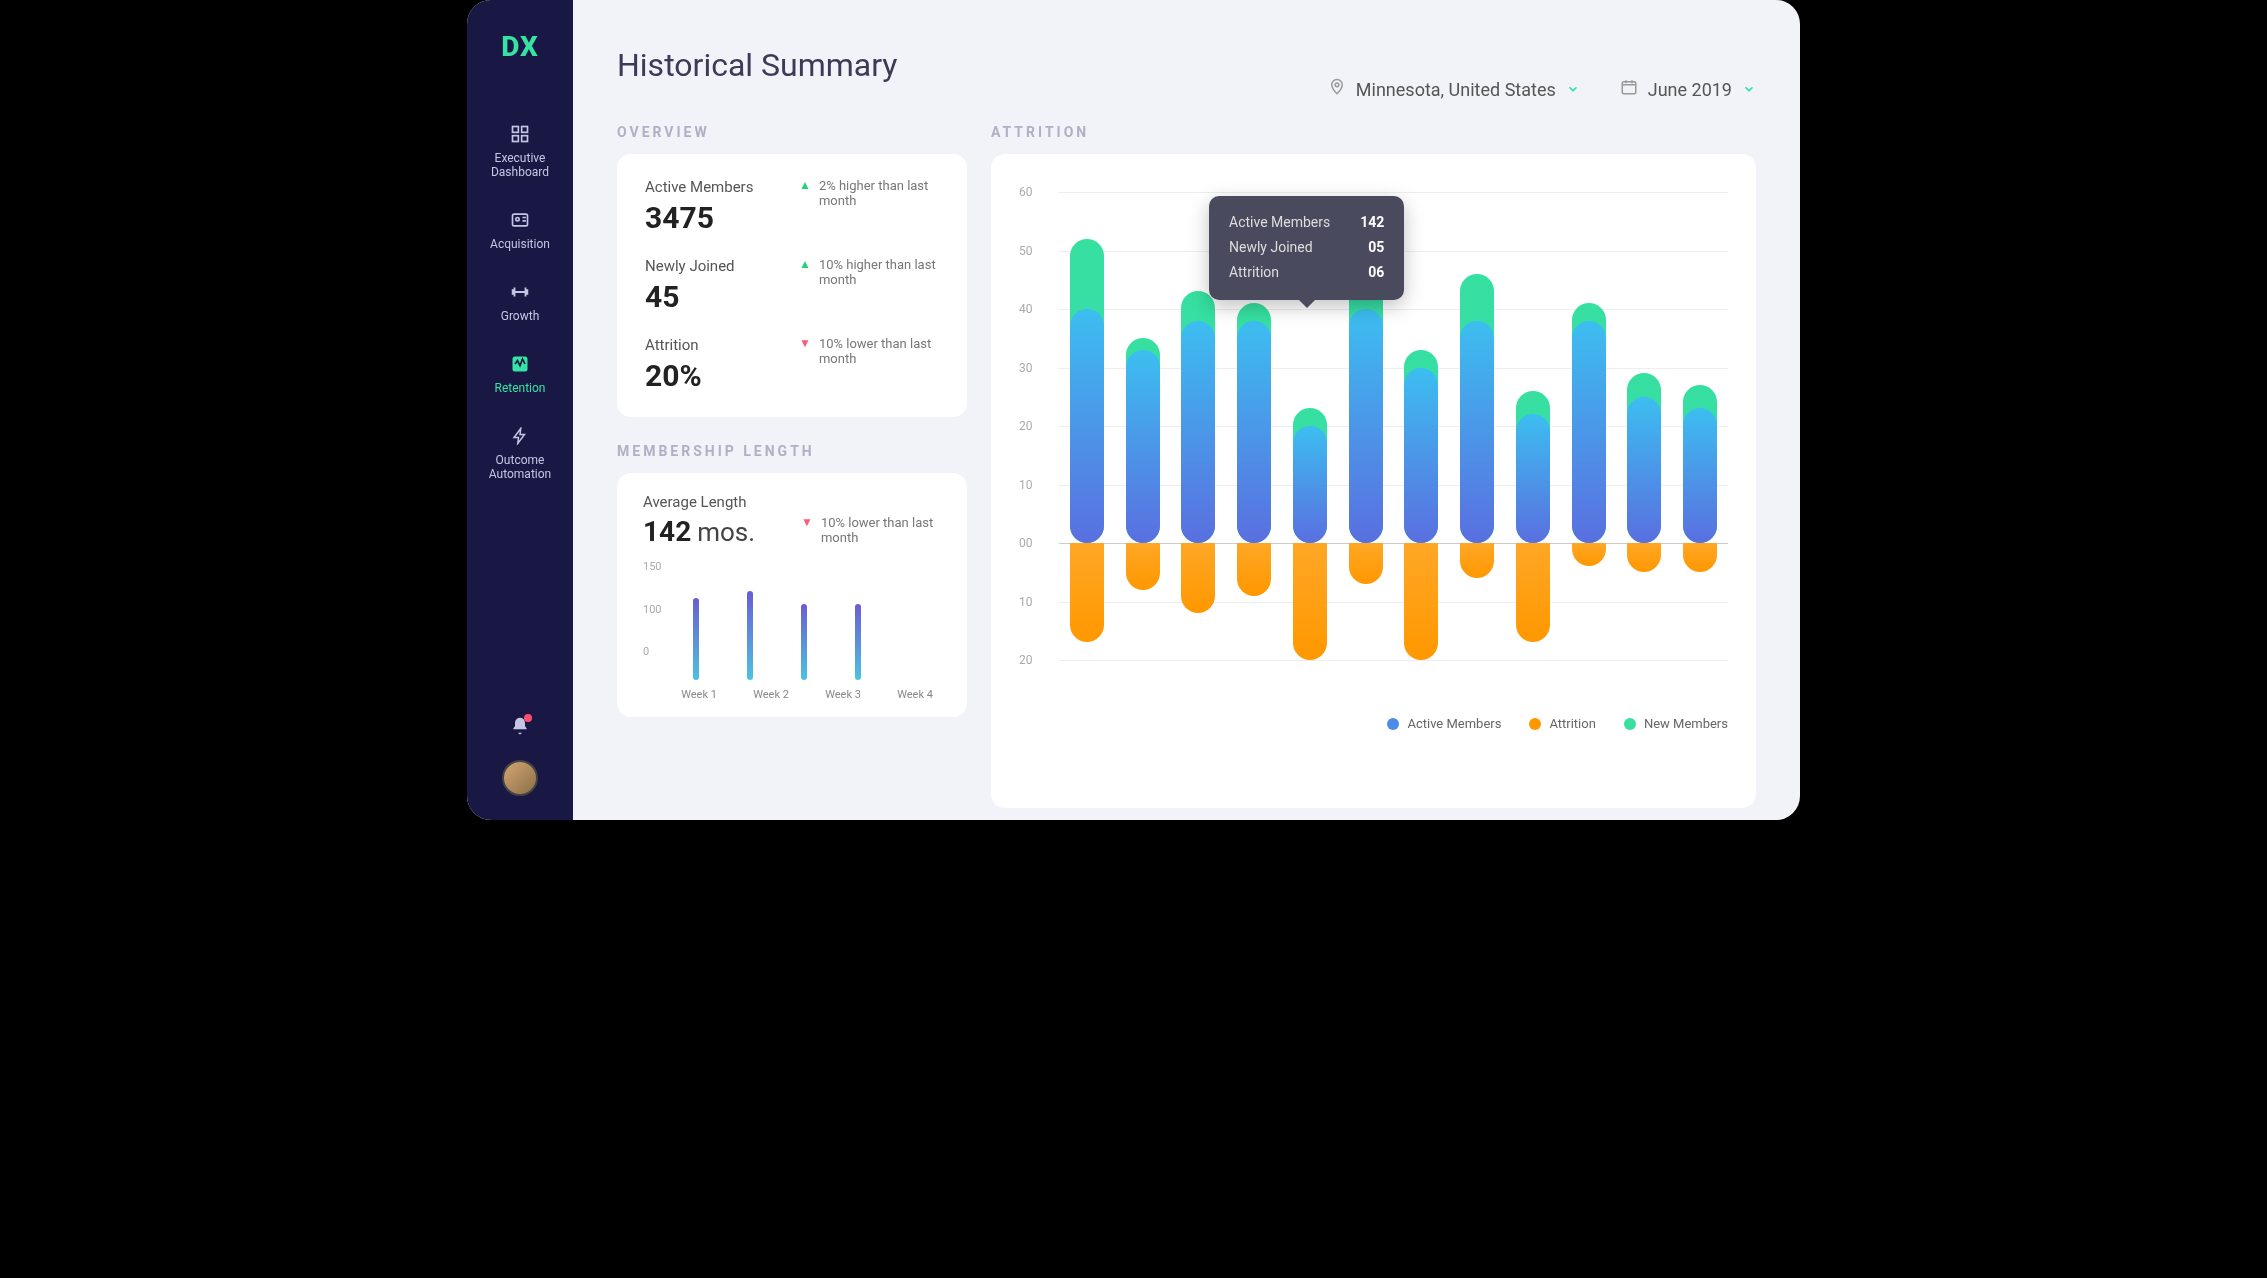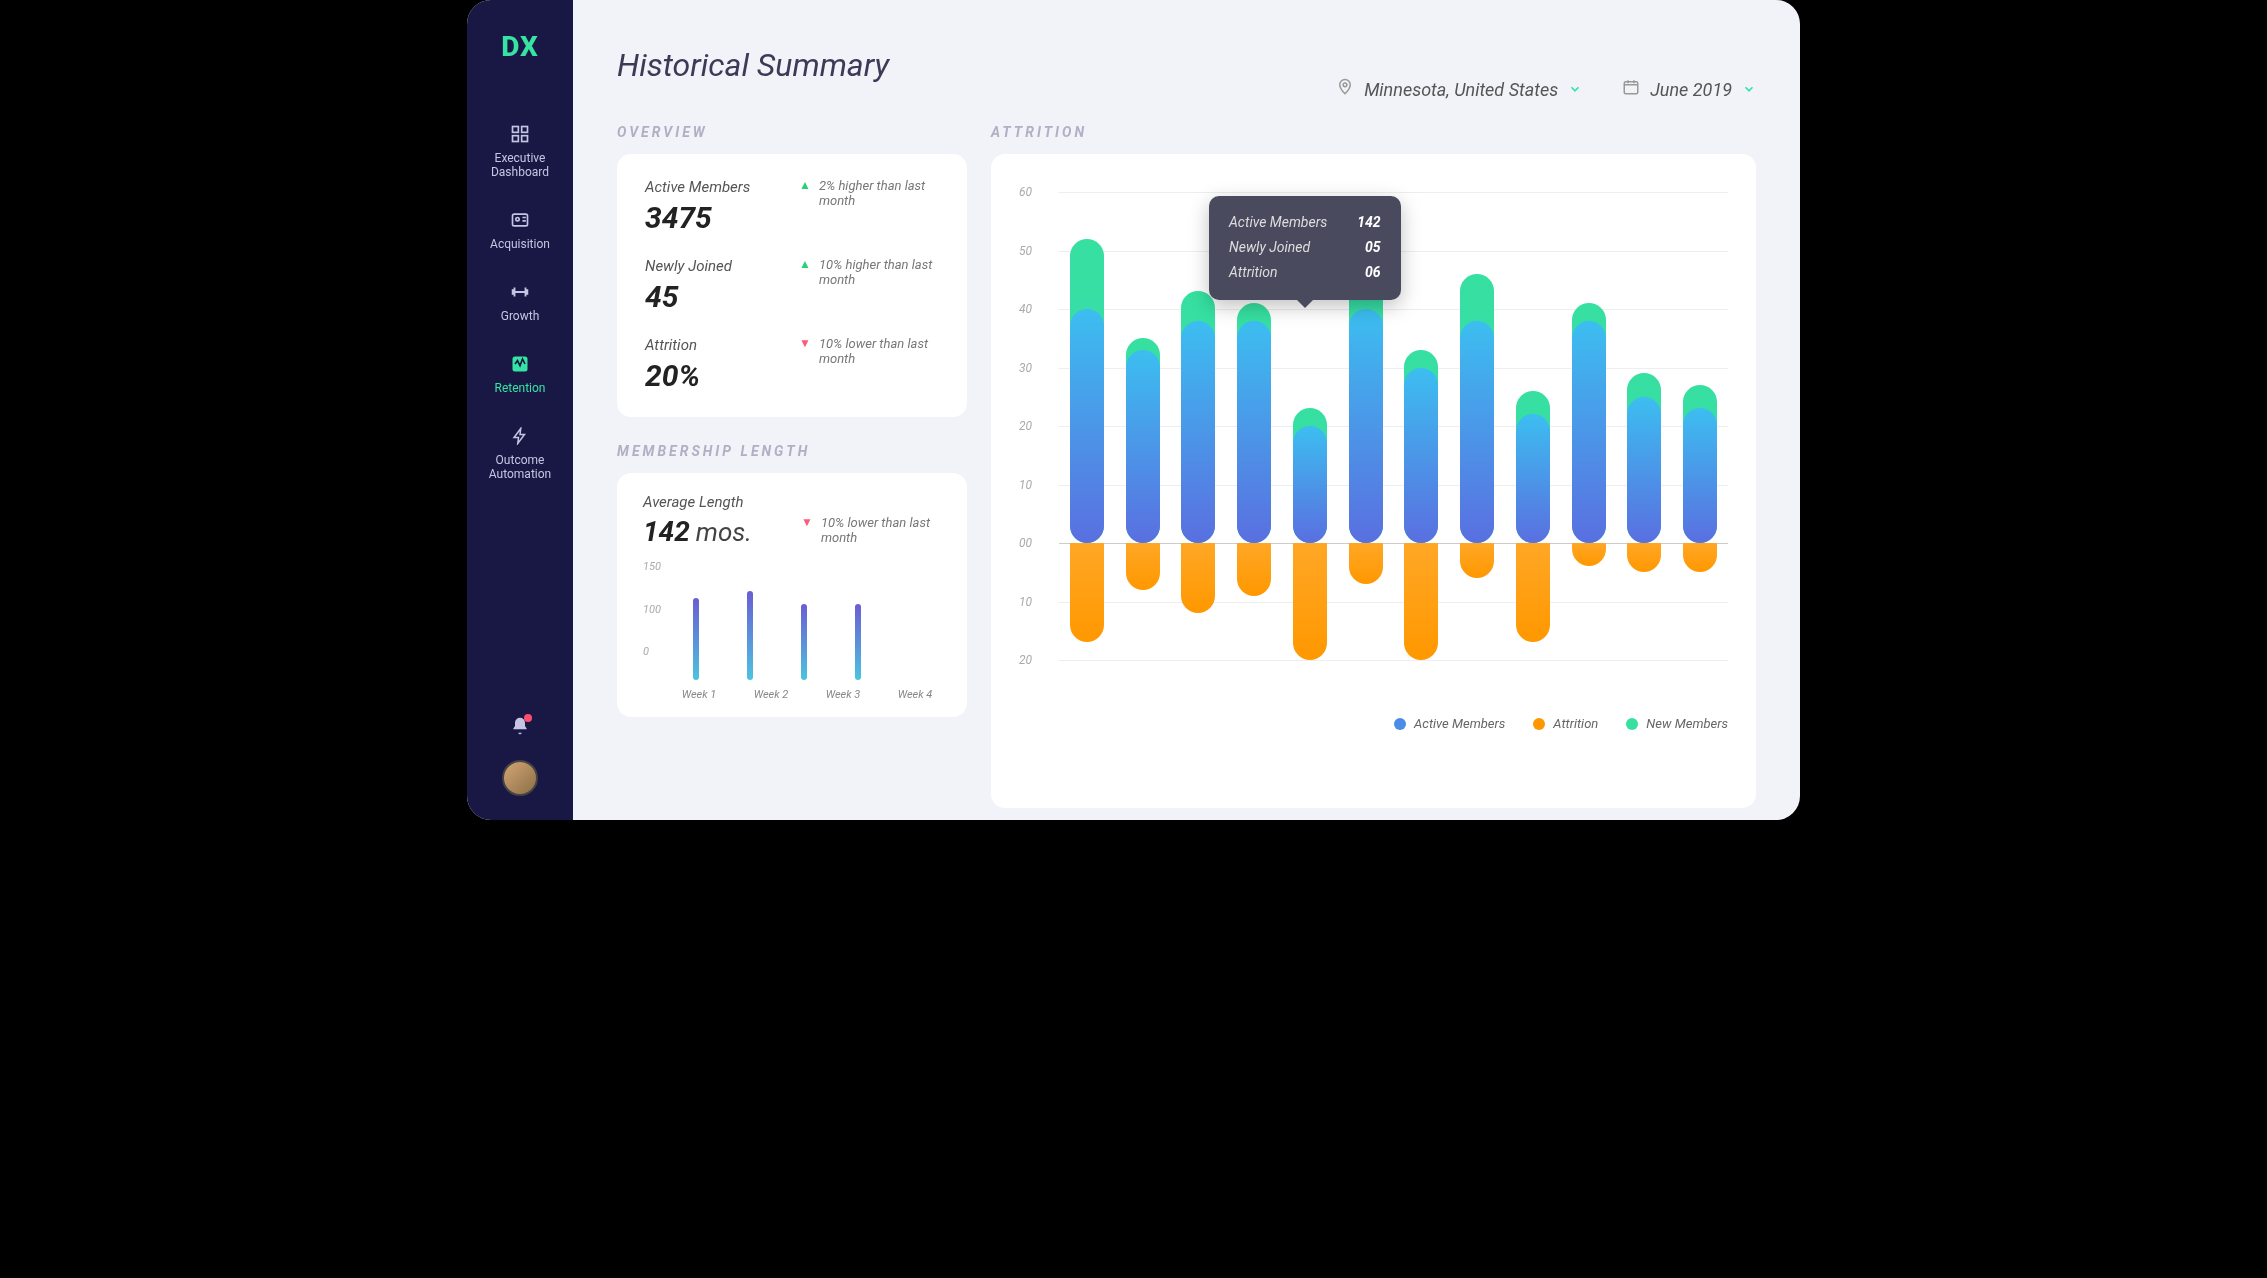--- a/index.html
+++ b/index.html
@@ -46,21 +46,21 @@
     padding: 0 4px;
   }
   .nav-item.active { color:#37e3a3; }
   .nav-icon { width:22px; height:22px; display:flex; align-items:center; justify-content:center; }
   .sidebar-bottom { margin-top:auto; display:flex; flex-direction:column; align-items:center; gap:20px; padding-bottom:24px;}
   .bell { position:relative; color:#c5c5e3; }
   .bell-dot { position:absolute; top:-2px; right:-2px; width:8px; height:8px; border-radius:50%; background:#ff4d6d;}
   .avatar { width:36px; height:36px; border-radius:50%; background:linear-gradient(135deg,#d4a574,#8b6f47); border:2px solid #444;}
 
   
-  .main { flex:1; padding: 30px 44px 20px 44px; overflow:hidden;font-style:italic;}
+  .main { flex:1; padding: 30px 44px 20px 44px; overflow:hidden;}
   .header { display:flex; align-items:center; margin-bottom: 24px; }
   .page-title { font-size:32px; font-weight:400; color:#3b3b58; }
   .header-controls { margin-left:auto; display:flex; gap:40px; align-items:center;margin-top:48px;}
   .control { display:flex; align-items:center; gap:10px; font-size:18px; color:#555; cursor:pointer;}
   .chevron { color:#37e3a3; }
 
   .content { display:flex; gap:24px; }
   .left-col { width:350px; display:flex; flex-direction:column; }
   .right-col { flex:1; }
 

